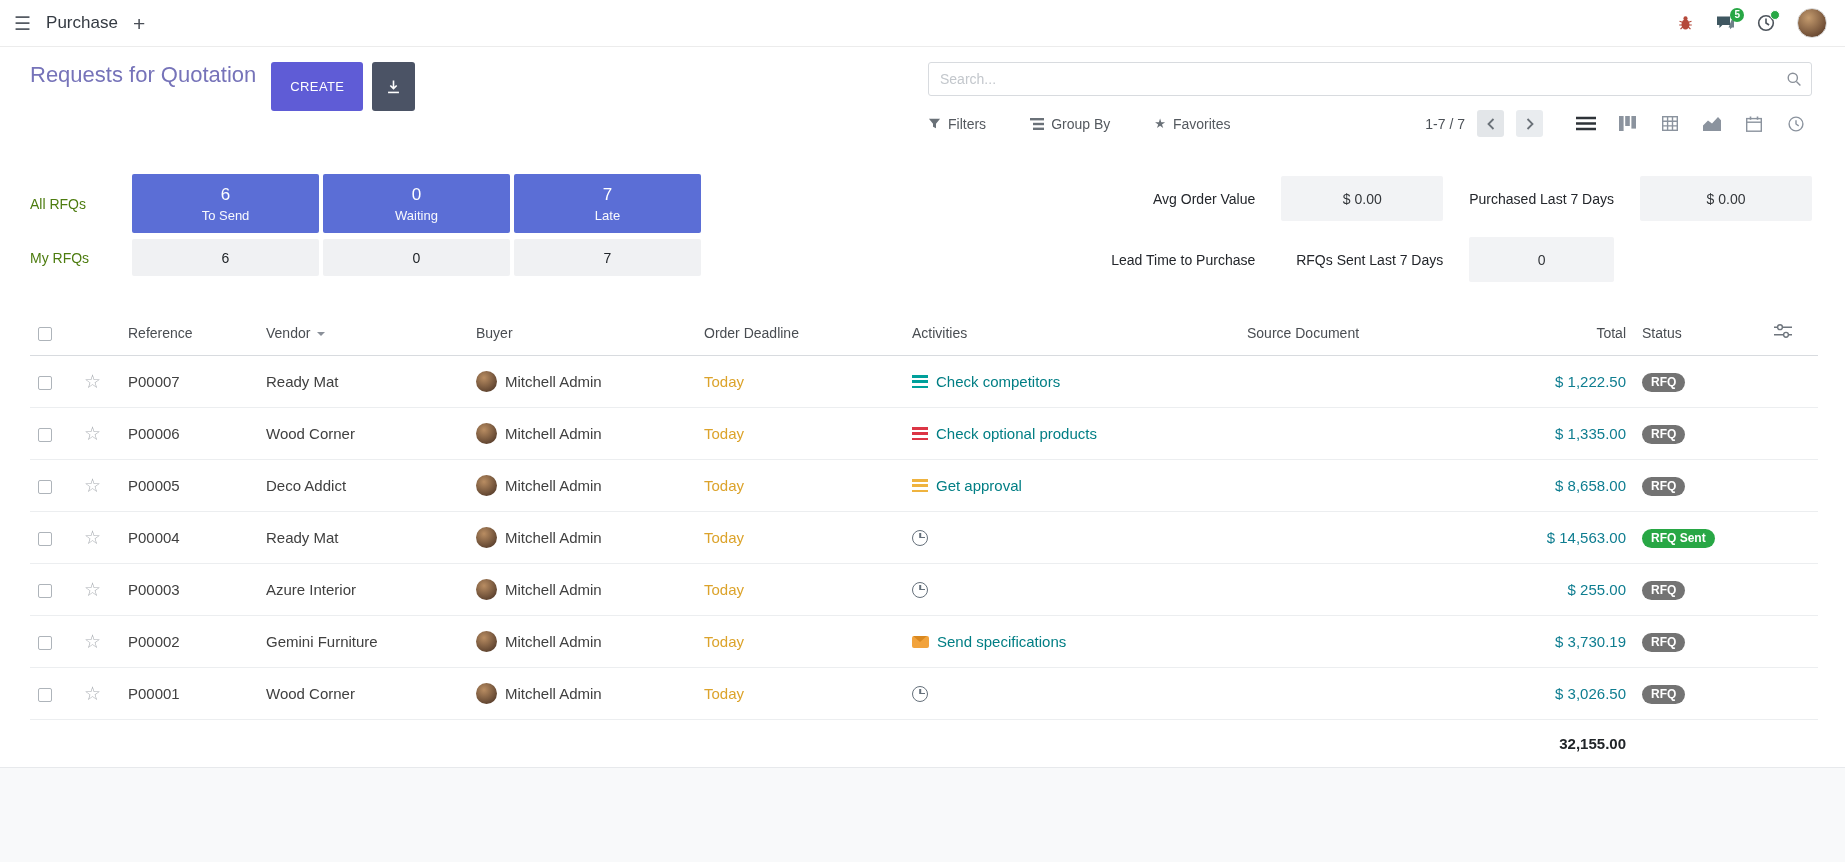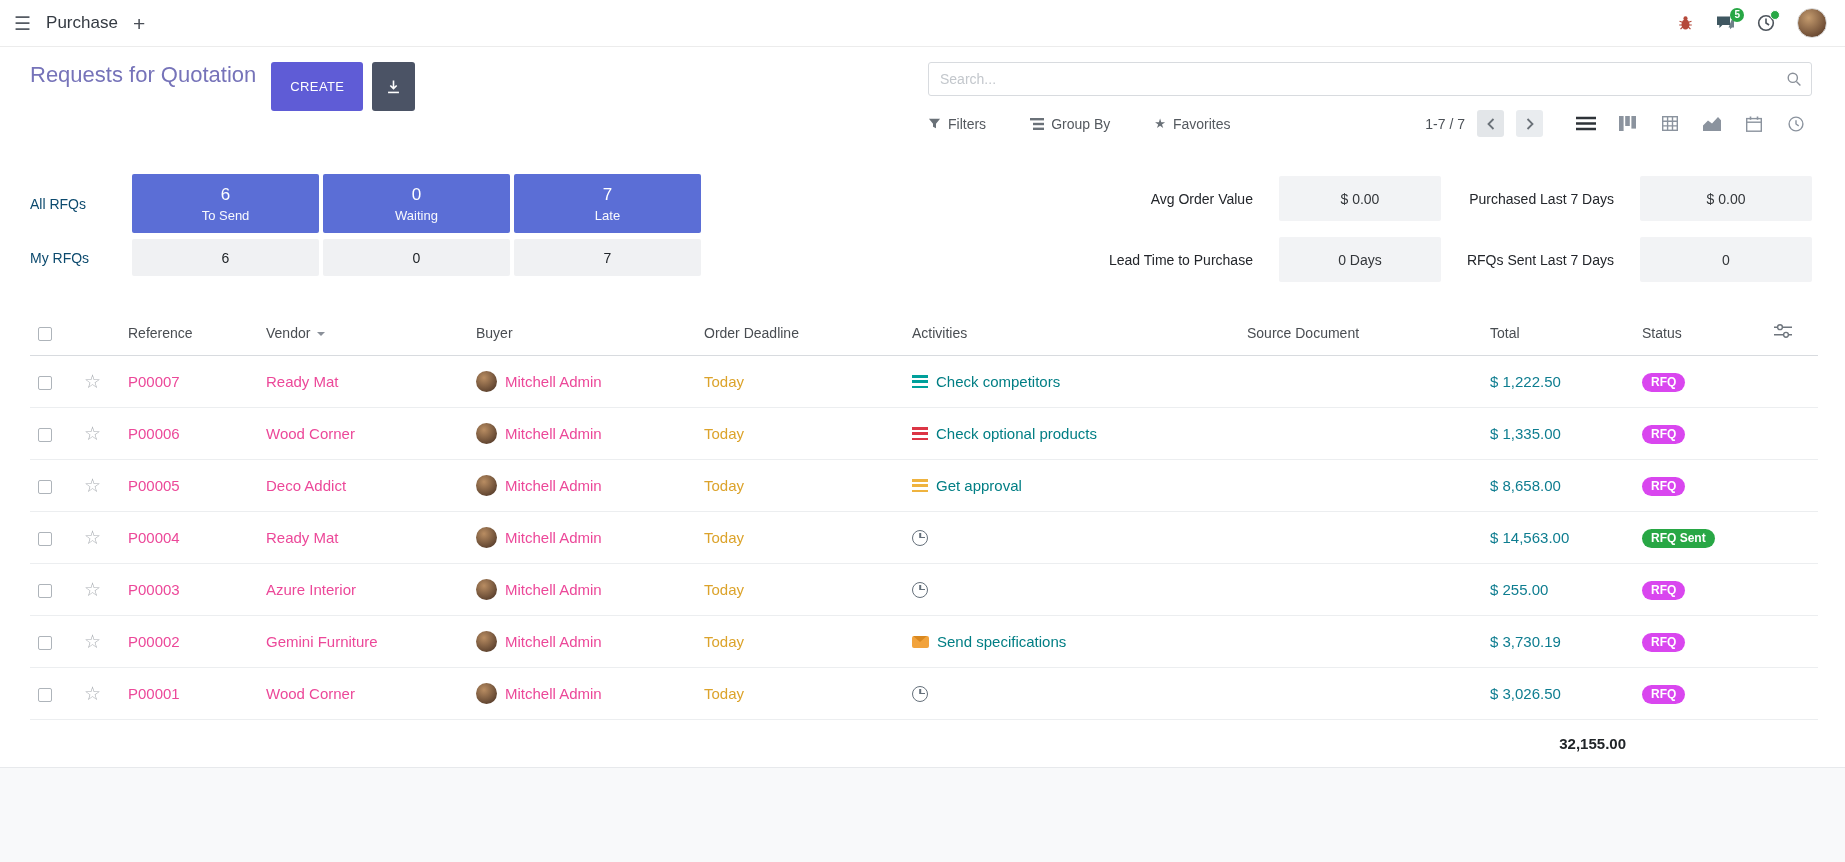--- a/index.html
+++ b/index.html
@@ -38,57 +38,57 @@
   .pager{display:flex;align-items:center;gap:12px;margin-left:auto}
   .pager-value{font-size:14px;color:#4c5157}
   .pager-btn{width:27px;height:27px;background:#e9ecef;border:none;border-radius:3px;display:flex;align-items:center;justify-content:center}
   .pager-btn.prev{background:#e3e6e9}
   .view-switcher{display:flex;gap:9px;margin-left:26px}
   .view-btn{width:33px;height:29px;display:flex;align-items:center;justify-content:center;background:none;border:none}
 
   
   .dashboard{display:flex;justify-content:space-between;align-items:flex-start;padding:24px 33px 28px 30px;background:#fff}
   .dash-left{display:grid;grid-template-columns:98px 187px 187px 187px;column-gap:4px;row-gap:6px}
-  .dash-row-label{display:flex;align-items:center;font-size:14px;color:#0c4a6e}
+  .dash-row-label{display:flex;align-items:center;font-size:14px;color:#4d7c0f}
   .tile{background:#5b6ed6;color:#fff;border-radius:2px;height:59px;display:flex;flex-direction:column;align-items:center;justify-content:center;gap:3px;border:none;font-family:inherit}
   .tile-count{font-size:17px}
   .tile-label{font-size:13px;opacity:.96}
   .mytile{background:#f0f1f3;border:none;border-radius:2px;height:37px;display:flex;align-items:center;justify-content:center;font-size:14px;color:#212529;font-family:inherit}
   .dash-right{display:grid;grid-template-columns:auto 162px auto 172px;column-gap:26px;row-gap:16px;align-items:center;margin-top:2px}
   .stat-label{font-size:14px;color:#23262b;text-align:right;white-space:nowrap}
   .stat-value{background:#f2f3f5;border-radius:2px;height:45px;display:flex;align-items:center;justify-content:center;font-size:14px;color:#33363a}
 
   
   .list-wrap{padding:0 27px 0 30px}
   .rfq-table{width:100%;border-collapse:collapse;table-layout:fixed}
   .rfq-table th{font-size:14px;font-weight:500;color:#494d52;text-align:left;padding:14px 8px;border-bottom:1px solid #d8dbdf;white-space:nowrap}
   .rfq-table td{padding:15px 8px;font-size:15px;border-top:1px solid #eceef0;white-space:nowrap;overflow:hidden}
   .rfq-table tbody tr:first-child td{border-top:none}
-  th.col-total,td.col-total{text-align:left}
+  th.col-total,td.col-total{text-align:right}
   .caret-down{display:inline-block;border-left:4px solid transparent;border-right:4px solid transparent;border-top:4px solid #8a9099;margin-left:7px;vertical-align:middle}
   input[type="checkbox"]{appearance:none;width:14px;height:14px;border:1px solid #aeb4ba;border-radius:2px;background:#fff;vertical-align:middle}
   .star{font-size:19px;color:#a9adb2;line-height:1}
-  .link{color:#ec4899;text-decoration:none}
+  .link{color:#404040;text-decoration:none}
   .buyer{display:flex;align-items:center;gap:8px}
   .avatar-sm{width:21px;height:21px;border-radius:50%;background:radial-gradient(circle at 38% 32%,#b98d62,#5f4430 75%);flex:none}
   .deadline{color:#dca32b}
   .activity{display:flex;align-items:center;gap:8px;color:#017e84}
   .act-icon{display:inline-block;flex:none}
   .act-icon[data-kind^="list"]{width:16px;height:13px}
   .act-icon[data-kind="list-teal"]{background:repeating-linear-gradient(#00a09b 0 2.6px,transparent 2.6px 5.4px)}
   .act-icon[data-kind="list-red"]{background:repeating-linear-gradient(#dc3545 0 2.6px,transparent 2.6px 5.4px)}
   .act-icon[data-kind="list-orange"]{background:repeating-linear-gradient(#efb33f 0 2.6px,transparent 2.6px 5.4px)}
   .act-icon[data-kind="clock"]{width:16px;height:16px;border:1.6px solid #65707b;border-radius:50%;position:relative}
   .act-icon[data-kind="clock"]::before{content:"";position:absolute;left:50%;top:2px;width:1.6px;height:5px;background:#65707b;transform:translateX(-50%)}
   .act-icon[data-kind="clock"]::after{content:"";position:absolute;left:50%;top:6.4px;width:4.5px;height:1.6px;background:#65707b}
   .act-icon[data-kind="email"]{width:17px;height:12px;background:#f2a33c;border-radius:2px;position:relative;overflow:hidden}
   .act-icon[data-kind="email"]::before{content:"";position:absolute;top:-1px;left:0;border-left:8.5px solid transparent;border-right:8.5px solid transparent;border-top:7px solid #d9881f}
   .amount{color:#0e7d90}
   .badge{display:inline-block;color:#fff;font-size:12px;font-weight:700;padding:3px 9px 4px;border-radius:11px;line-height:1}
-  .badge[data-kind="rfq"]{background:#d946ef}
+  .badge[data-kind="rfq"]{background:#737373}
   .badge[data-kind="rfq-sent"]{background:#28a745}
   tfoot td{border-top:1px solid #dee2e6;padding:14px 8px;font-size:14px}
   .ft-total{font-weight:700;text-align:right;color:#212529}
   .filler{height:120px;background:#f8f9fa;border-top:1px solid #e7e9ec;margin-top:0}
 </style>
 </head>
 <body>
 
 <header class="navbar" data-interactable="false">
   <div class="nav-left">
@@ -240,21 +240,20 @@
     <button class="mytile" data-interactable="true">6</button>
     <button class="mytile" data-interactable="true">0</button>
     <button class="mytile" data-interactable="true">7</button>
   </div>
   <div class="dash-right">
     <span class="stat-label" data-interactable="false">Avg Order Value</span>
     <span class="stat-value" data-interactable="false">$ 0.00</span>
     <span class="stat-label" data-interactable="false">Purchased Last 7 Days</span>
     <span class="stat-value" data-interactable="false">$ 0.00</span>
     <span class="stat-label" data-interactable="false">Lead Time to Purchase</span>
-    <span class="stat-value" data-interactable="false">0 Days</span>
     <span class="stat-label" data-interactable="false">RFQs Sent Last 7 Days</span>
     <span class="stat-value" data-interactable="false">0</span>
   </div>
 </section>
 
 <div class="list-wrap" data-interactable="false">
   <table class="rfq-table">
     <colgroup>
       <col style="width:46px">
         <col style="width:44px">

